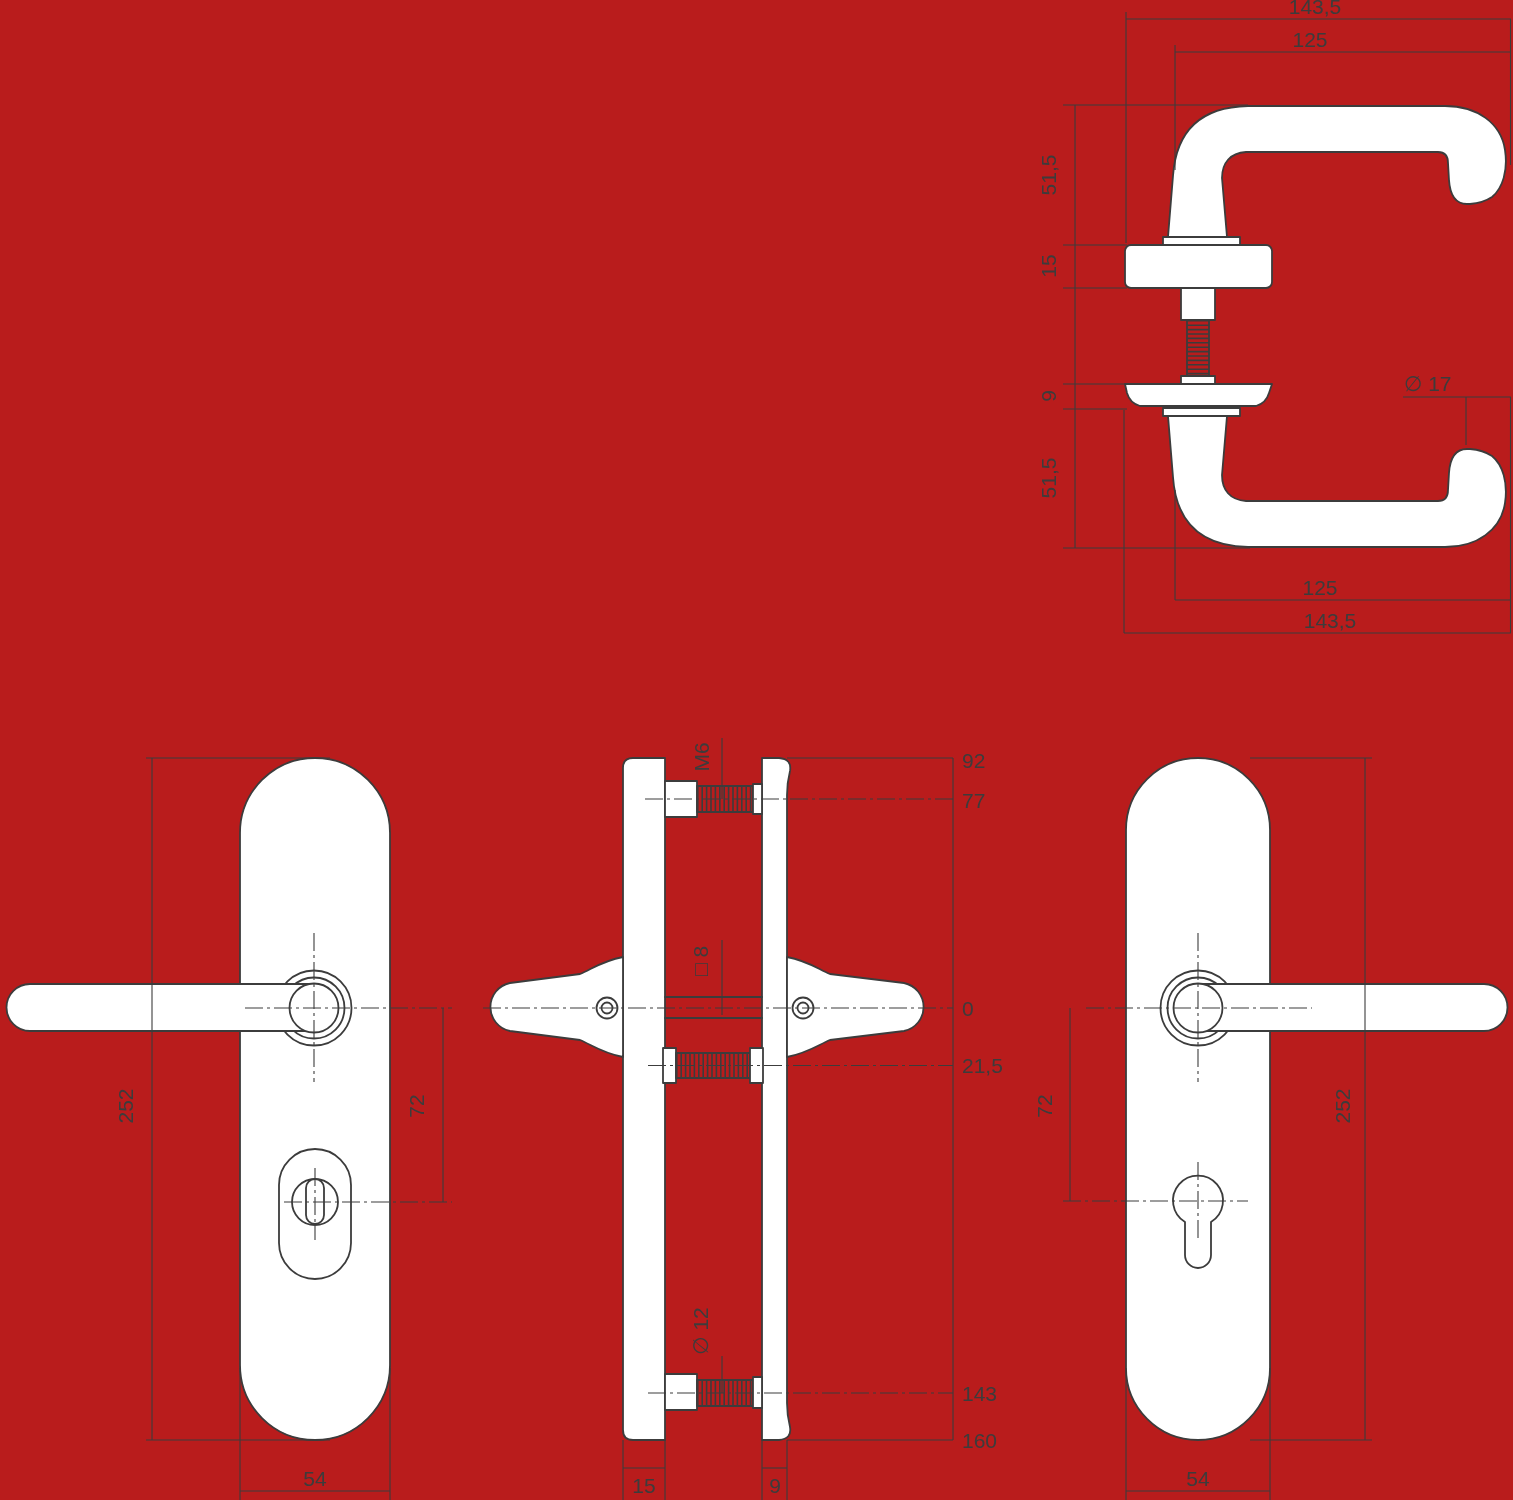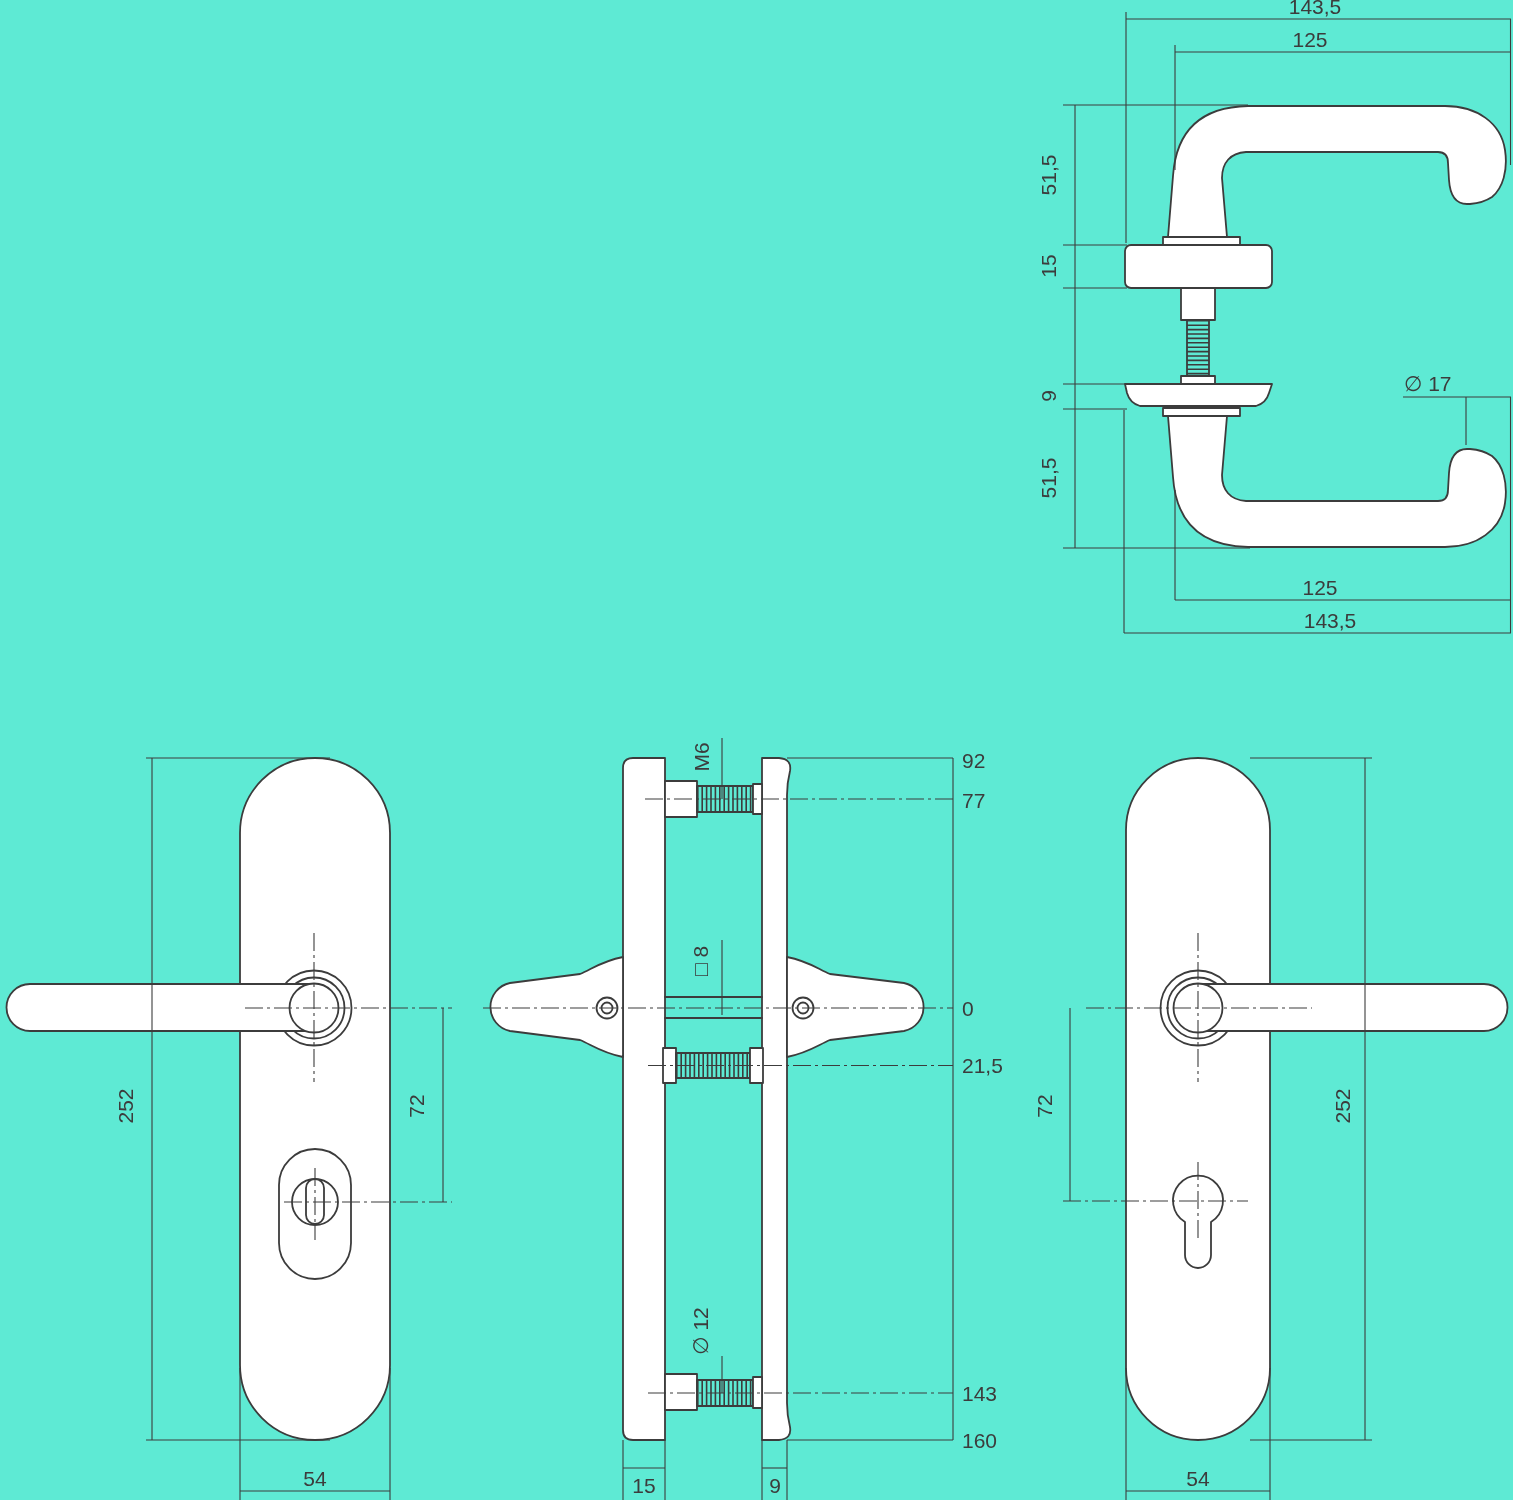--- a/index.html
+++ b/index.html
@@ -1,16 +1,16 @@
 <!DOCTYPE html>
 <html><head>
 <meta charset="utf-8">
 <style>
   html,body{margin:0;padding:0;background:#ffffff;}
-  .stage{position:relative;width:1513px;height:1500px;background:#5eead4;overflow:hidden;text-align:center;}
+  .stage{position:relative;width:1513px;height:1500px;background:#b91c1c;overflow:hidden;text-align:center;}
   svg{display:block;}
   .obj{fill:none;stroke:#3c3c3c;stroke-width:1.8;stroke-linejoin:round;stroke-linecap:round;}
   .objf{fill:#ffffff;stroke:#3c3c3c;stroke-width:1.8;stroke-linejoin:round;stroke-linecap:round;}
   .thin{fill:none;stroke:#3c3c3c;stroke-width:1.1;stroke-linecap:butt;}
   .cl{fill:none;stroke:#3c3c3c;stroke-width:1.1;stroke-dasharray:18 4 3 4;stroke-linecap:butt;}
   .hatch{fill:none;stroke:#3c3c3c;stroke-dasharray:1.6 2.8;stroke-linecap:butt;}
   .lbl{font-family:"Liberation Sans","DejaVu Sans",sans-serif;font-size:21px;fill:#3c3c3c;}
 </style>
 </head>
 <body>

